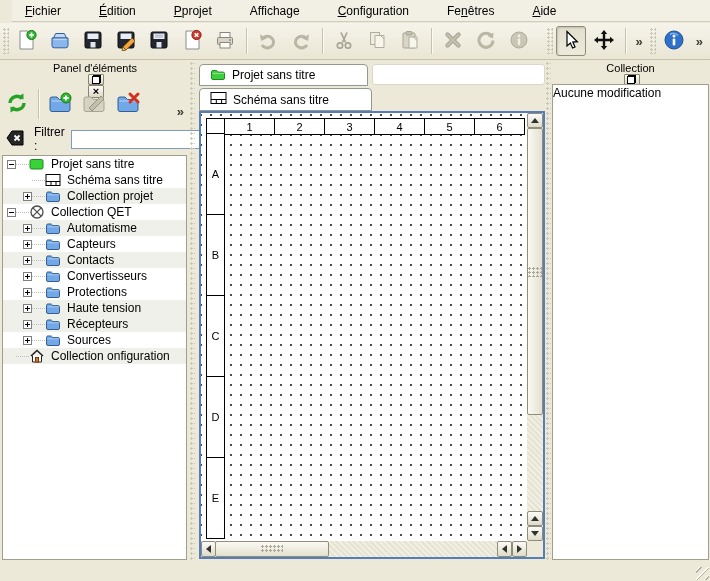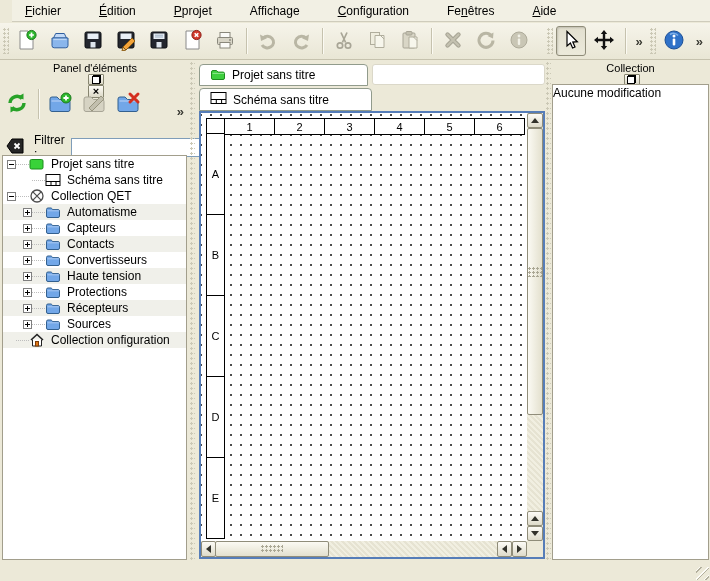--- a/index.html
+++ b/index.html
@@ -38,21 +38,21 @@
   .restore-glyph { position:relative; width:9px; height:9px; }
   .restore-glyph::before { content:""; position:absolute; right:0; top:0; width:6px; height:6px; border:1px solid #000; background:#fff; }
   .restore-glyph::after  { content:""; position:absolute; left:0; bottom:0; width:6px; height:6px; border:1px solid #000; background:#fff; }
 
   
   .panel-toolbar { position:absolute; left:2px; top:22px; right:2px; height:40px; display:flex; align-items:center; gap:4px; }
   .pt-btn { width:30px; height:30px; display:flex; align-items:center; justify-content:center; }
   .pt-sep { width:1px; height:30px; background:#c6c2ae; box-shadow:1px 0 0 #fbfaf3; margin:0 2px; }
   .panel-toolbar .chevron { margin-left:auto; margin-top:14px; }
 
-  .filter-row { position:absolute; left:4px; top:74px; right:4px; height:22px; display:flex; align-items:center; }
+  .filter-row { position:absolute; left:4px; top:66px; right:4px; height:22px; display:flex; align-items:center; }
   .filter-label { margin:0 6px 0 8px; }
   .filter-input { flex:1; height:19px; border:1px solid #7f9db9; background:#fff; font:12px "Liberation Sans",sans-serif; padding:0 2px; }
 
   .tree { position:absolute; left:2px; top:93px; right:3px; bottom:0; background:#fff; border:1px solid #a29e8c; overflow:hidden; }
   .trow { display:flex; align-items:center; height:16px; padding-left:4px; }
   .trow.alt { background:#f0f0ea; }
   .tindent { width:16px; flex:none; }
   .exp { width:9px; height:9px; border:1px solid #7f7f7f; background:#fff; position:relative; flex:none; }
   .exp::before { content:""; position:absolute; left:1px; right:1px; top:3px; height:1px; background:#000; }
   .exp.plus::after { content:""; position:absolute; top:1px; bottom:1px; left:3px; width:1px; background:#000; }
@@ -393,20 +393,32 @@
           <span class="exp-space"></span>
           <span class="tgap"></span>
         <span class="ticon">
             <svg width="16" height="16">
               <rect x="1" y="2.5" width="14" height="11" fill="#fff" stroke="#000"></rect>
               <path d="M1 9.5 h14 M6 9.5 v4 M11 9.5 v4" stroke="#000"></path>
             </svg>
           </span>
         <span class="tlabel">Schéma sans titre</span>
       </div>
+      <div class="trow alt">
+        <span class="tindent"></span>
+          <span class="exp plus"></span>
+          <span class="tgap"></span>
+        <span class="ticon">
+            <svg width="16" height="16">
+              <path d="M1.5 5.5 q0-1.5 1.5-1.5 h3.2 l1.6 1.6 h5.2 q1.5 0 1.5 1.5 v4.9 q0 1.5-1.5 1.5 H3 q-1.5 0-1.5-1.5 z" fill="#72a7e8" stroke="#33608f"></path>
+              <path d="M2.5 6.8 h11.5" stroke="#a8c8f2"></path>
+            </svg>
+          </span>
+        <span class="tlabel">Collection projet</span>
+      </div>
       <div class="trow">
         <span class="exp minus"></span>
           <span class="tgap"></span>
         <span class="ticon">
             <svg width="16" height="16">
               <circle cx="8" cy="8" r="6" fill="#fdfdfd" stroke="#4c4c4c" stroke-width="1.3"></circle>
               <path d="M3.9 3.9 l8.2 8.2 M12.1 3.9 l-8.2 8.2" stroke="#4c4c4c" stroke-width="1.2"></path>
             </svg>
           </span>
         <span class="tlabel">Collection QET</span>
@@ -452,43 +464,43 @@
           <span class="exp plus"></span>
           <span class="tgap"></span>
         <span class="ticon">
             <svg width="16" height="16">
               <path d="M1.5 5.5 q0-1.5 1.5-1.5 h3.2 l1.6 1.6 h5.2 q1.5 0 1.5 1.5 v4.9 q0 1.5-1.5 1.5 H3 q-1.5 0-1.5-1.5 z" fill="#72a7e8" stroke="#33608f"></path>
               <path d="M2.5 6.8 h11.5" stroke="#a8c8f2"></path>
             </svg>
           </span>
         <span class="tlabel">Convertisseurs</span>
       </div>
+      <div class="trow">
+        <span class="tindent"></span>
+          <span class="exp plus"></span>
+          <span class="tgap"></span>
+        <span class="ticon">
+            <svg width="16" height="16">
+              <path d="M1.5 5.5 q0-1.5 1.5-1.5 h3.2 l1.6 1.6 h5.2 q1.5 0 1.5 1.5 v4.9 q0 1.5-1.5 1.5 H3 q-1.5 0-1.5-1.5 z" fill="#72a7e8" stroke="#33608f"></path>
+              <path d="M2.5 6.8 h11.5" stroke="#a8c8f2"></path>
+            </svg>
+          </span>
+        <span class="tlabel">Protections</span>
+      </div>
       <div class="trow alt">
         <span class="tindent"></span>
           <span class="exp plus"></span>
           <span class="tgap"></span>
         <span class="ticon">
             <svg width="16" height="16">
               <path d="M1.5 5.5 q0-1.5 1.5-1.5 h3.2 l1.6 1.6 h5.2 q1.5 0 1.5 1.5 v4.9 q0 1.5-1.5 1.5 H3 q-1.5 0-1.5-1.5 z" fill="#72a7e8" stroke="#33608f"></path>
               <path d="M2.5 6.8 h11.5" stroke="#a8c8f2"></path>
             </svg>
           </span>
         <span class="tlabel">Haute tension</span>
-      </div>
-      <div class="trow">
-        <span class="tindent"></span>
-          <span class="exp plus"></span>
-          <span class="tgap"></span>
-        <span class="ticon">
-            <svg width="16" height="16">
-              <path d="M1.5 5.5 q0-1.5 1.5-1.5 h3.2 l1.6 1.6 h5.2 q1.5 0 1.5 1.5 v4.9 q0 1.5-1.5 1.5 H3 q-1.5 0-1.5-1.5 z" fill="#72a7e8" stroke="#33608f"></path>
-              <path d="M2.5 6.8 h11.5" stroke="#a8c8f2"></path>
-            </svg>
-          </span>
-        <span class="tlabel">Protections</span>
       </div>
       <div class="trow alt">
         <span class="tindent"></span>
           <span class="exp plus"></span>
           <span class="tgap"></span>
         <span class="ticon">
             <svg width="16" height="16">
               <path d="M1.5 5.5 q0-1.5 1.5-1.5 h3.2 l1.6 1.6 h5.2 q1.5 0 1.5 1.5 v4.9 q0 1.5-1.5 1.5 H3 q-1.5 0-1.5-1.5 z" fill="#72a7e8" stroke="#33608f"></path>
               <path d="M2.5 6.8 h11.5" stroke="#a8c8f2"></path>
             </svg>

